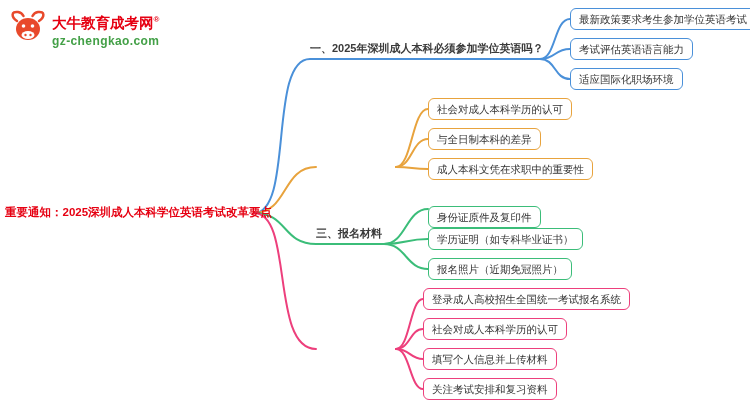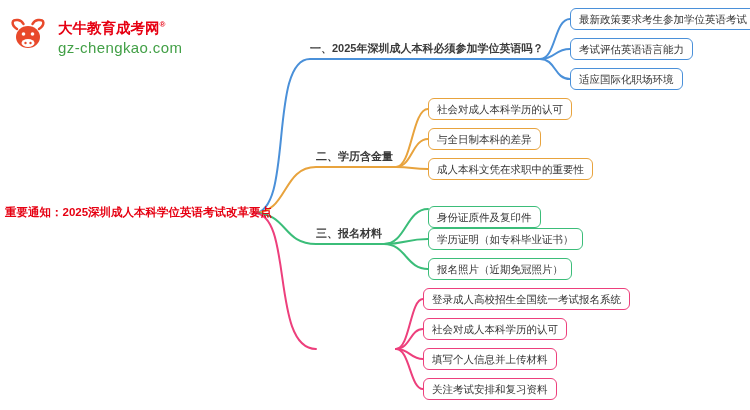--- a/index.html
+++ b/index.html
@@ -23,25 +23,25 @@
   .lb2{left:316px;top:150px;width:80px;border-bottom-color:#e8a33d;}
   .lb3{left:316px;top:227px;width:68px;border-bottom-color:#3bbd79;}
   .lb4{left:316px;top:332px;width:80px;border-bottom-color:#ed3f7c;}
 
   .item{
     position:absolute;box-sizing:border-box;font-size:10.5px;line-height:14px;color:#333;
     background:#fff;border:1.5px solid #000;border-radius:6px;padding:3px 8px;white-space:nowrap;
   }
   .c1{border-color:#4a90d9}.c2{border-color:#e8a33d}.c3{border-color:#3bbd79}.c4{border-color:#ed3f7c}
 
-  .logo{position:absolute;left:8px;top:16px;display:flex;align-items:flex-end;gap:10px;}
+  .logo{position:absolute;left:8px;top:8px;display:flex;align-items:flex-end;gap:4px;}
   .logo-text{display:flex;flex-direction:column;}
   .brand{font-size:14.5px;line-height:17px;font-weight:bold;color:#e60012;white-space:nowrap;}
   .brand sup{font-size:8px;}
-  .site{font-size:15px;font-weight:normal;color:#43a047;letter-spacing:.4px;margin-top:2px;text-align:center;}
+  .site{font-size:12px;font-weight:bold;color:#43a047;letter-spacing:.4px;margin-top:2px;text-align:center;}
 </style>
 </head>
 <body>
 
 <div class="stage">
 
   <svg class="links" width="750" height="410" viewBox="0 0 750 410" aria-hidden="true">
     <path class="s1" d="M254 213 C294 213 268 59 310 59"></path>
     <path class="s1" d="M540 59 C556 59 554 19 570 19"></path>
     <path class="s1" d="M540 59 C556 59 554 49 570 49"></path>
@@ -77,21 +77,20 @@
     </svg>
     <div class="logo-text">
       <div class="brand"><span>大牛教育成考网</span><sup>®</sup></div>
       <div class="site">gz-chengkao.com</div>
     </div>
   </div>
 
   <div class="central">重要通知：2025深圳成人本科学位英语考试改革要点</div>
 
   <div class="blabel lb1">一、2025年深圳成人本科必须参加学位英语吗？</div>
-  <div class="blabel lb2">二、学历含金量</div>
   <div class="blabel lb3">三、报名材料</div>
 
   <div class="item c1" style="left:570px;top:8px">最新政策要求考生参加学位英语考试</div>
   <div class="item c1" style="left:570px;top:38px">考试评估英语语言能力</div>
   <div class="item c1" style="left:570px;top:68px">适应国际化职场环境</div>
 
   <div class="item c2" style="left:428px;top:98px">社会对成人本科学历的认可</div>
   <div class="item c2" style="left:428px;top:128px">与全日制本科的差异</div>
   <div class="item c2" style="left:428px;top:158px">成人本科文凭在求职中的重要性</div>
 

